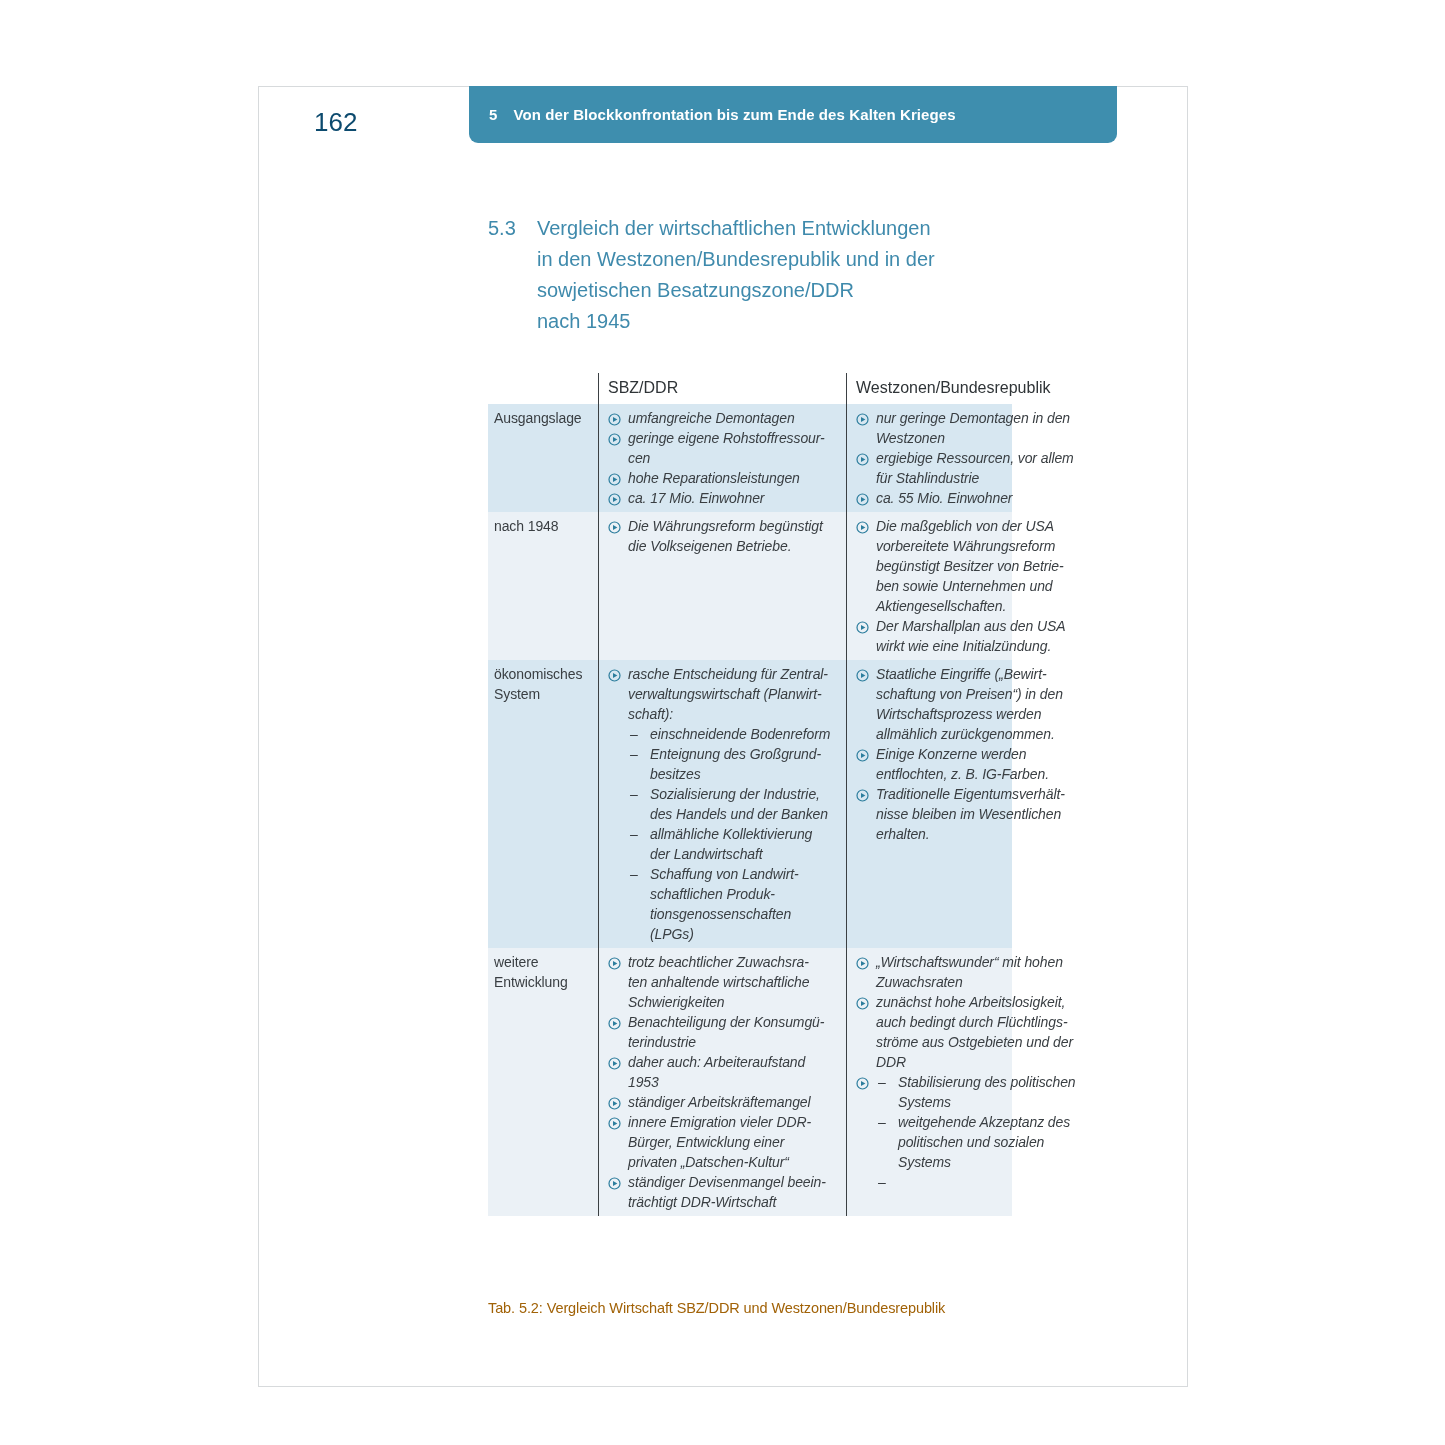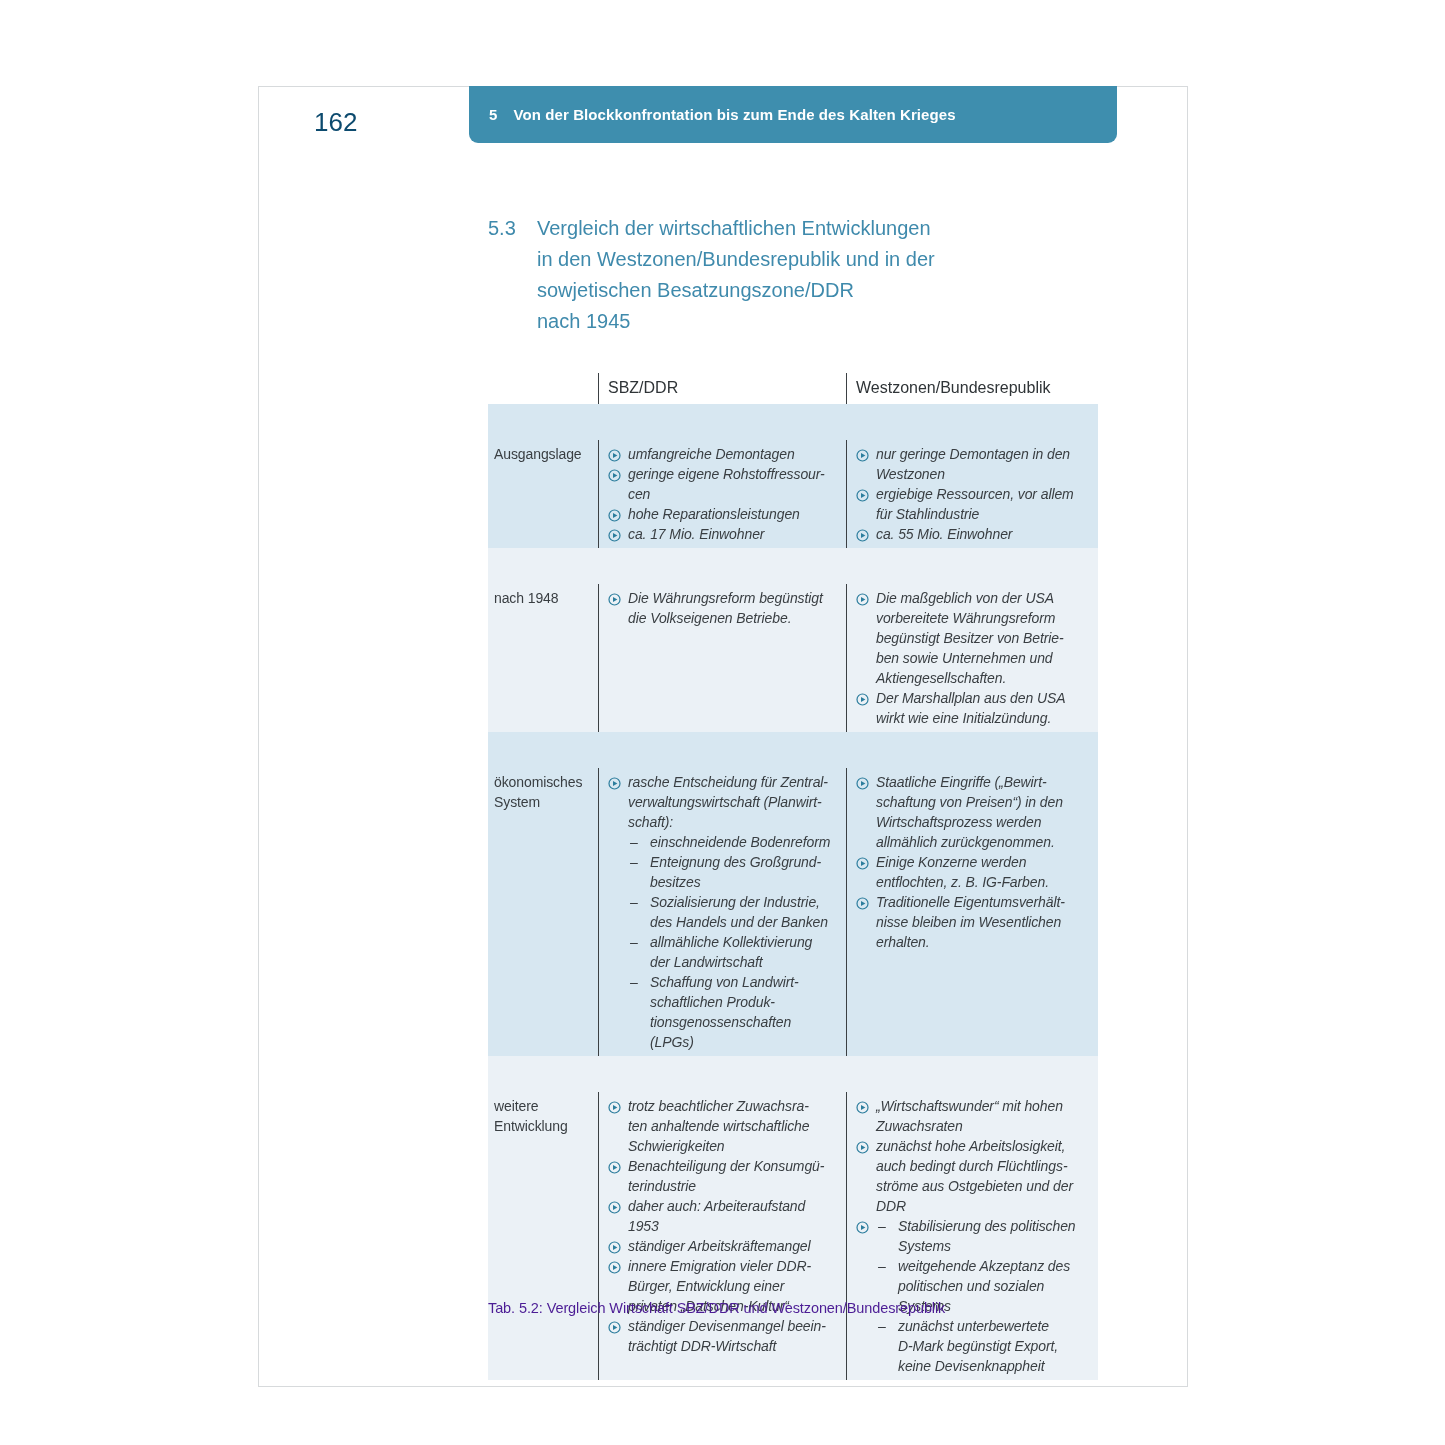--- a/index.html
+++ b/index.html
@@ -14,39 +14,39 @@
     background:var(--bar,#3e8eae);border-radius:0 0 9px 9px;color:#ffffff;
     display:flex;align-items:center;box-sizing:border-box;padding-left:20px;
     font-size:15px;font-weight:bold;letter-spacing:.1px;}
   .chapter-bar .num{margin-right:16px;}
 
   .section-heading{position:absolute;left:229px;top:126px;display:flex;
     color:var(--accent2,#3f8aac);font-size:20px;line-height:31px;}
   .section-heading .hnum{width:49px;flex:0 0 49px;}
   .section-heading .hlines{white-space:pre;}
 
-  .cmp-table{position:absolute;left:229px;top:286px;width:610px;
+  .cmp-table{position:absolute;left:229px;top:286px;width:524px;
     font-size:14px;line-height:20px;color:#393e42;letter-spacing:-0.1px;}
   .thead,.trow{display:grid;grid-template-columns:110px 248px 252px;}
   .th{box-sizing:border-box;padding:5px 4px 6px 9px;font-size:16px;color:#2f3437;letter-spacing:0;}
   .vline{border-left:1px solid #3b4043;}
   .trow{box-sizing:border-box;}
   .trow.blue{background:var(--stripeA,#d7e7f1);}
   .trow.lite{background:var(--stripeB,#ebf1f6);}
-  .cell{box-sizing:border-box;padding:4px 4px 4px 6px;margin-top:36px;}
+  .cell{box-sizing:border-box;padding:4px 4px 4px 6px;}
   .cell.content{padding:4px 6px 4px 9px;font-style:italic;}
   .row-label{white-space:pre;}
   .item{display:flex;}
   .bullet-icon{flex:0 0 13px;width:13px;height:13px;margin-top:3px;margin-right:7px;}
   .itext{white-space:pre;}
   .sub{display:flex;}
   .dash{flex:0 0 22px;width:22px;box-sizing:border-box;padding-left:2px;}
   .stext{white-space:pre;}
 
-  .caption{position:absolute;left:229px;top:1213px;font-size:14.5px;color:#4c1d95;letter-spacing:-0.1px;}
+  .caption{position:absolute;left:229px;top:1213px;font-size:14.5px;color:#a16207;letter-spacing:-0.1px;}
 </style>
 </head>
 <body style="--bar: #3e8eae; --accent2: #3f8aac; --stripeA: #d7e7f1; --stripeB: #ebf1f6;">
 
 <div class="page-card">
 
   <div class="page-number">162</div>
 
   <div class="chapter-bar">
     <span class="num">5</span>
@@ -360,23 +360,20 @@
 Systems</span>
                 </div>
                 <div class="sub">
                   <span class="dash">–</span>
                   <span class="stext">weitgehende Akzeptanz des
 politischen und sozialen
 Systems</span>
                 </div>
                 <div class="sub">
                   <span class="dash">–</span>
-                  <span class="stext">zunächst unterbewertete
-D-Mark begünstigt Export,
-keine Devisenknappheit</span>
                 </div>
               </div>
             </div>
           </div>
         </div>
       </div>
   </div>
 
   <div class="caption">Tab. 5.2: Vergleich Wirtschaft SBZ/DDR und Westzonen/Bundesrepublik</div>
 

